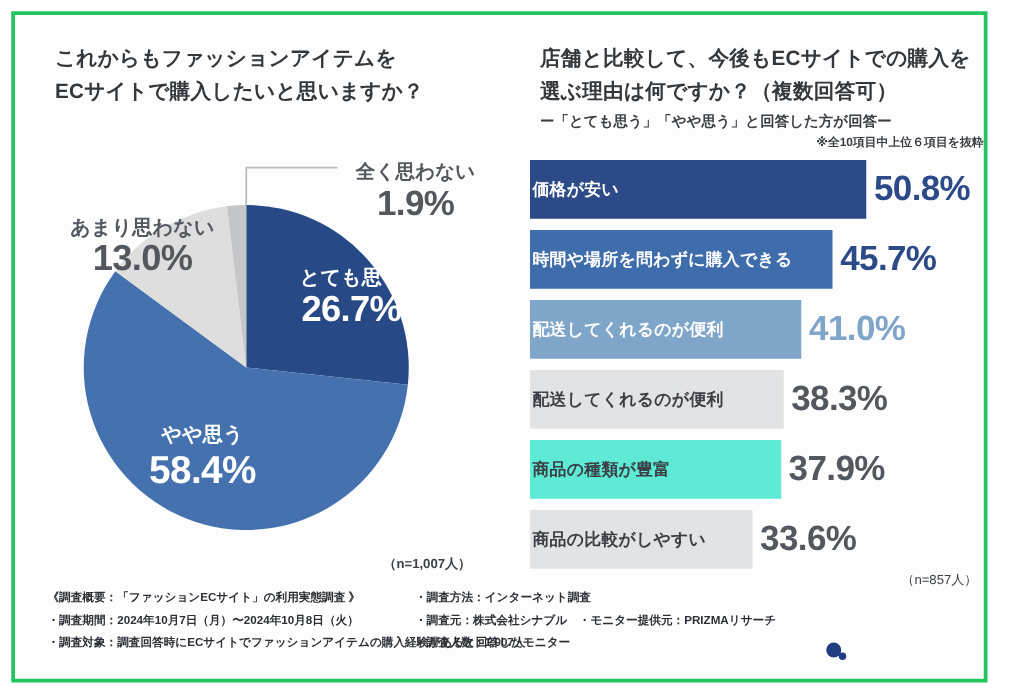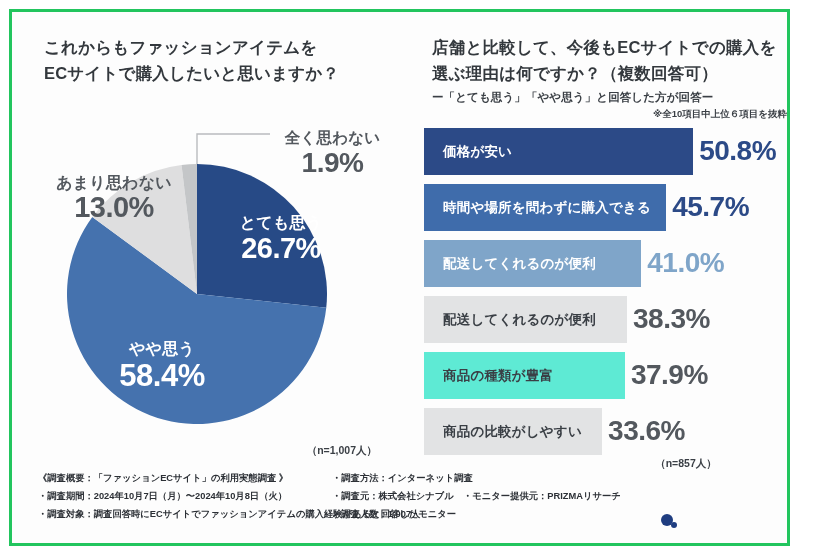--- a/index.html
+++ b/index.html
@@ -147,39 +147,39 @@
     left: 0; top: 0;
     height: 47px;
     box-sizing: border-box;
     display: flex;
     align-items: center;
   }
   .bar-cat {
     font-size: 13.5px;
     font-weight: bold;
     white-space: nowrap;
-    padding-left: 19px;
+    padding-left: 2px;
     letter-spacing: 0.2px;
   }
   .bar-val {
     position: absolute;
     top: 50%;
     transform: translateY(-52%);
     font-size: 28px;
     font-weight: bold;
     letter-spacing: -0.5px;
     white-space: nowrap;
   }
   #bars-n {
     position: absolute;
     left: 180px; top: 445px;
     width: 192px;
-    text-align: center;
+    text-align: right;
     font-size: 10.5px;
-    font-weight: bold;
+    font-weight: normal;
     color: #3a3f45;
   }
 
   
   #footer {
     position: absolute;
     left: 0; top: 452px;
     width: 775px; height: 80px;
   }
   .f-col { position: absolute; }

